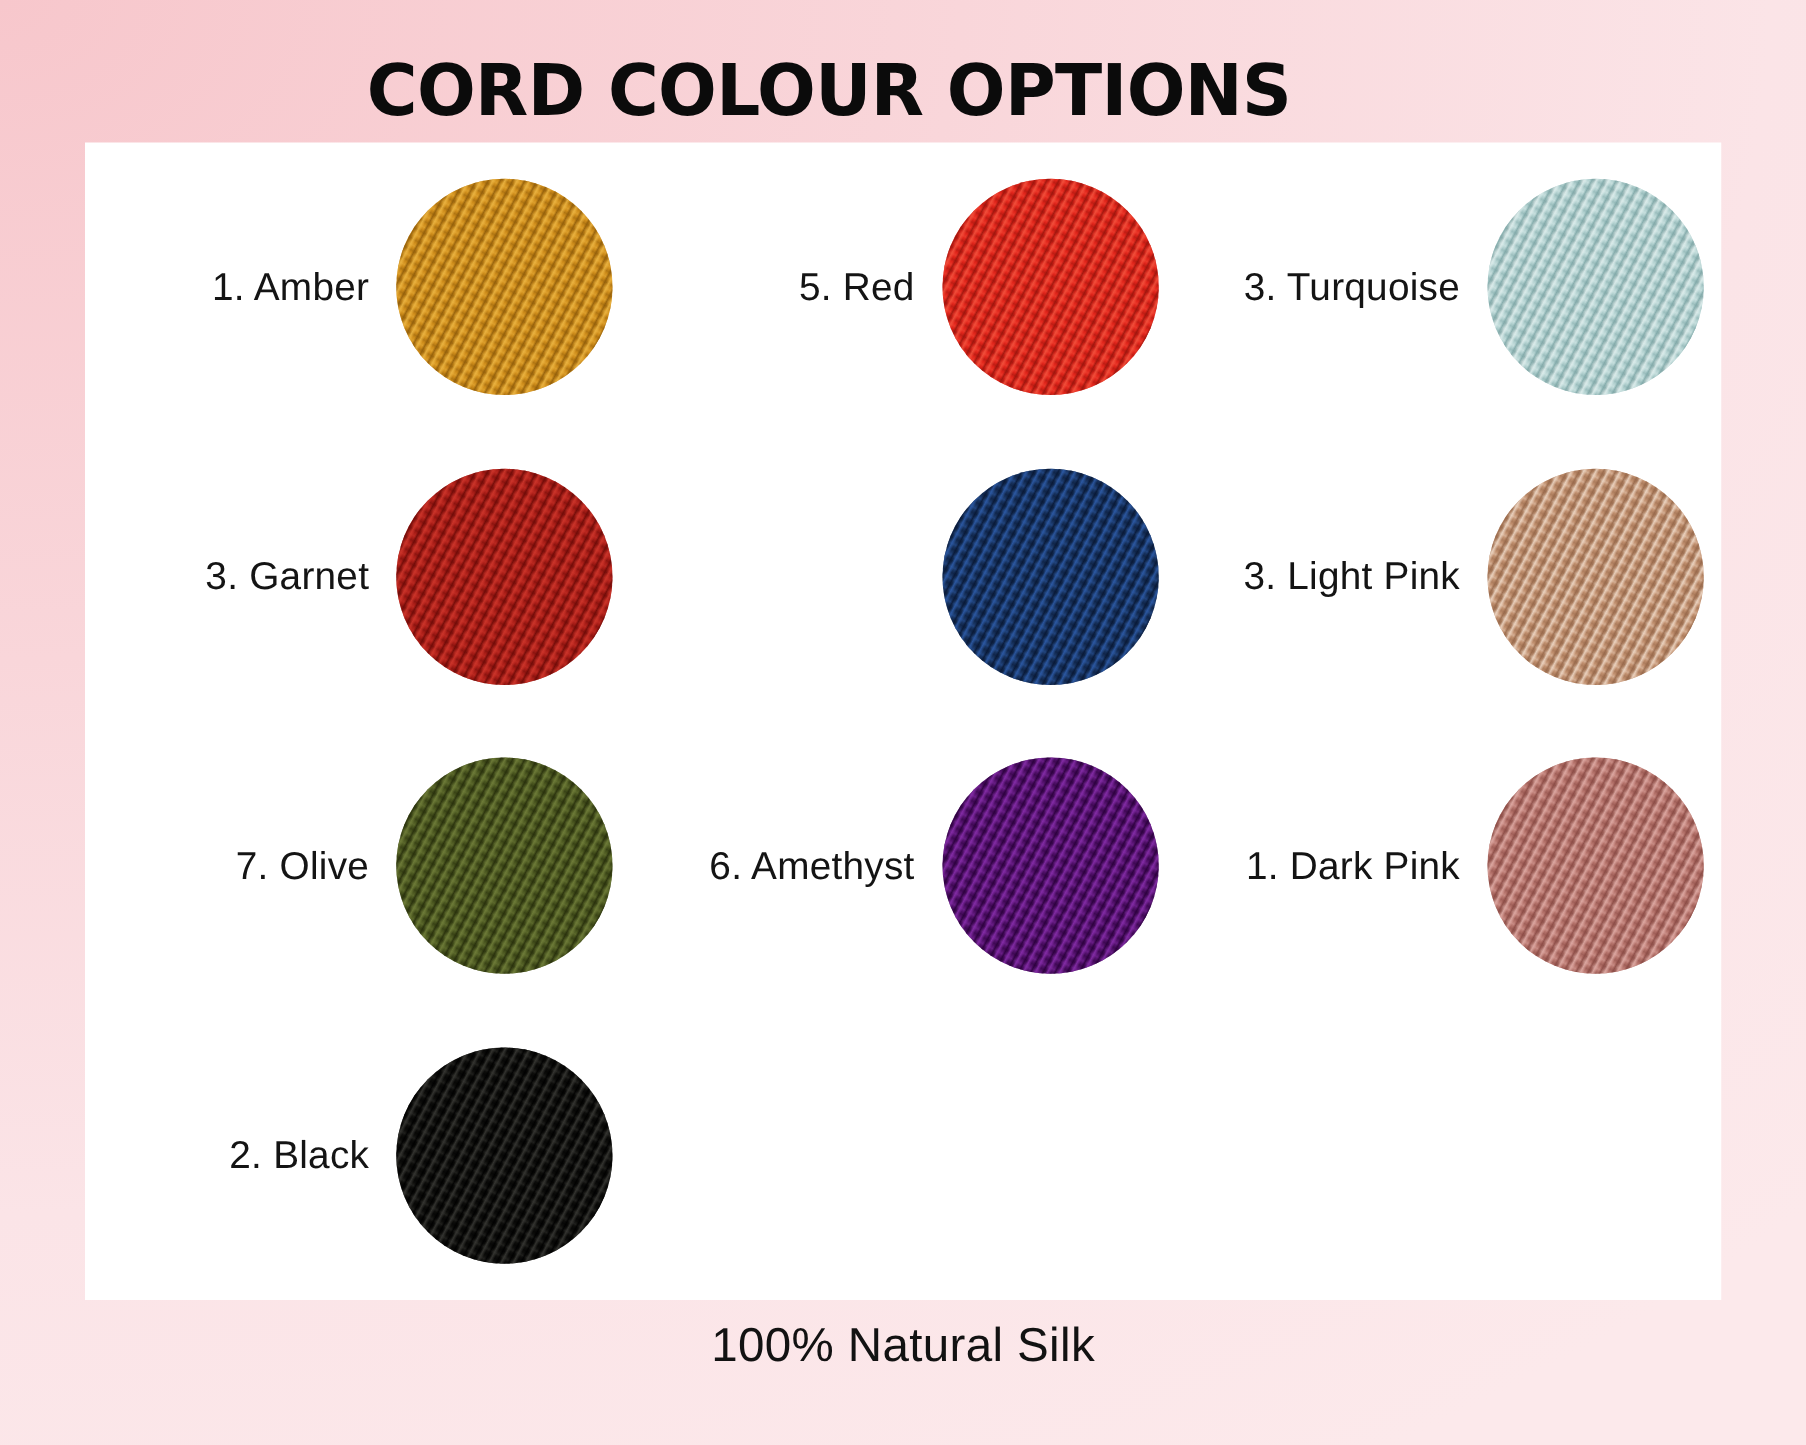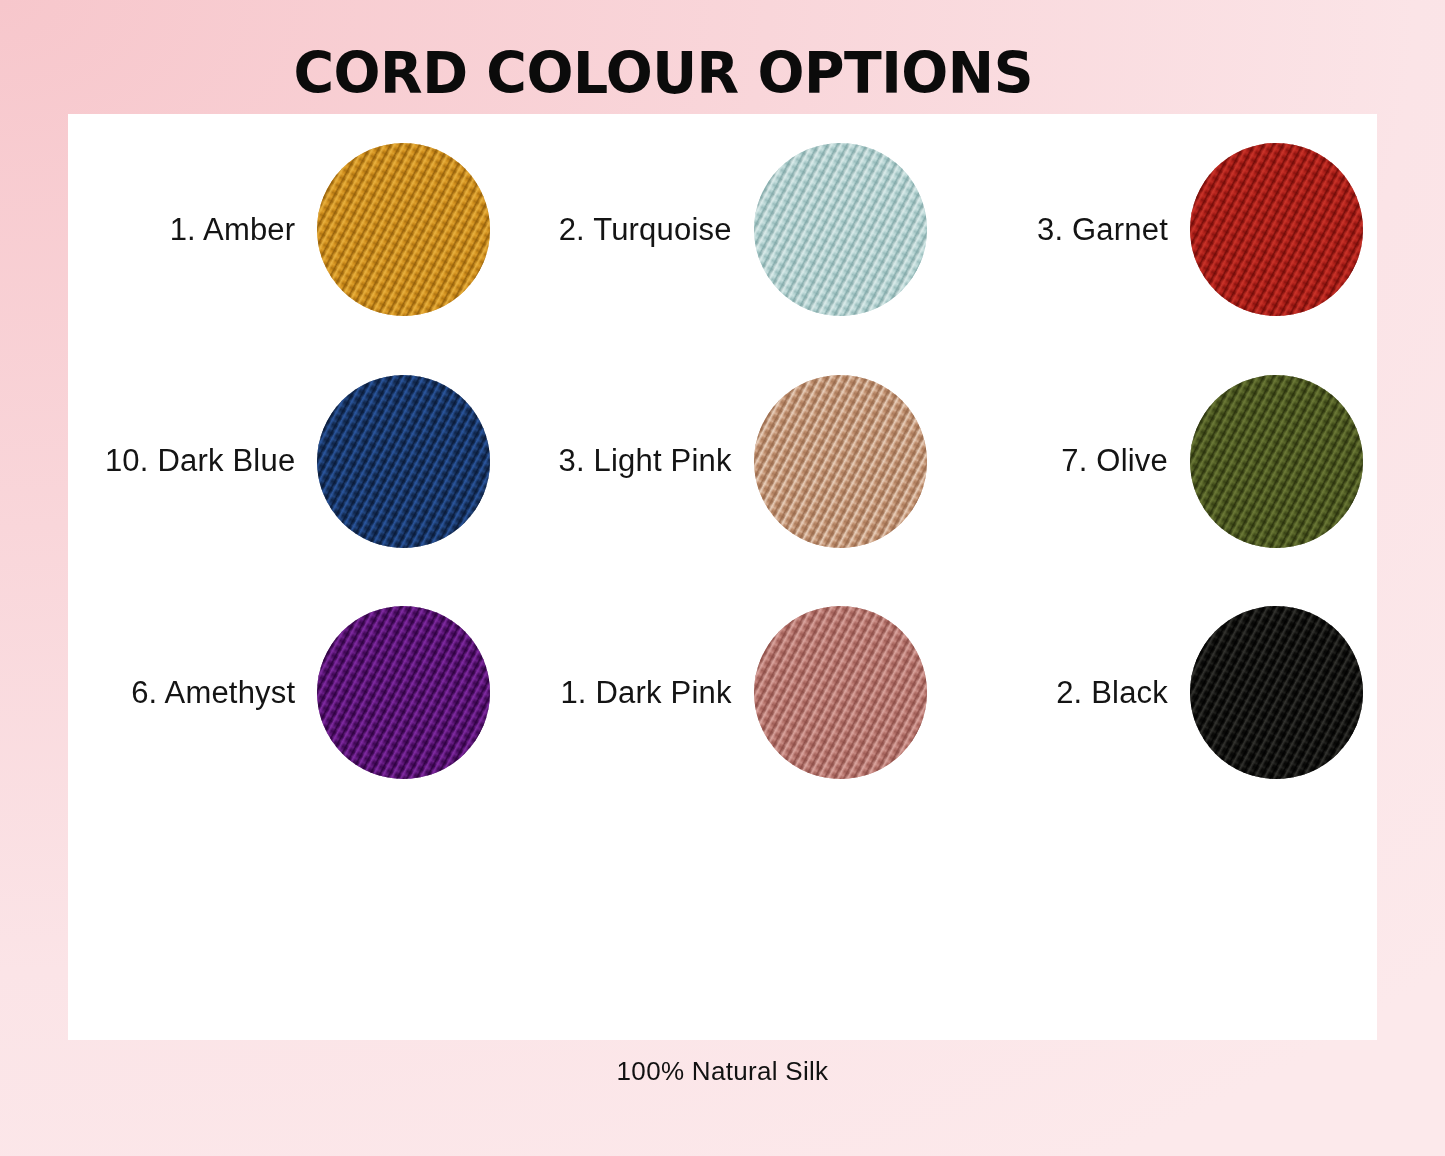--- a/index.html
+++ b/index.html
@@ -137,48 +137,51 @@
   #footer-note {
     position: absolute;
     top: 1056px;
     left: 0;
     width: 1445px;
     text-align: center;
   }
   #footer-note .footer-text {
     font-family: "Liberation Sans", sans-serif;
     font-weight: 400;
-    font-size: 26px;
+    font-size: 38px;
     color: #121212;
     letter-spacing: 0.3px;
   }
 </style>
 </head>
 <body>
 
 <div id="title-bar">
   <span class="title-text">CORD COLOUR OPTIONS</span>
 </div>
 
 <div id="swatch-panel">
   <div id="swatch-grid">
       <div class="swatch-cell">
         <span class="swatch-label">1. Amber</span>
         <span class="swatch-disc" style="--base: #CE8C1A; --hi: rgba(240,185,69,0.85); --lo: rgba(143,92,10,0.8); --hi2: rgba(240,185,69,0.4); --lo2: rgba(143,92,10,0.45);"></span>
       </div>
       <div class="swatch-cell">
-        <span class="swatch-label">2. Turquoise</span>
+        <span class="swatch-label">5. Red</span>
+        <span class="swatch-disc" style="--base: #E0241A; --hi: rgba(246,84,63,0.85); --lo: rgba(153,21,13,0.8); --hi2: rgba(246,84,63,0.4); --lo2: rgba(153,21,13,0.45);"></span>
+      </div>
+      <div class="swatch-cell">
+        <span class="swatch-label">3. Turquoise</span>
         <span class="swatch-disc" style="--base: #B4D2D1; --hi: rgba(226,241,240,0.85); --lo: rgba(127,168,168,0.8); --hi2: rgba(226,241,240,0.4); --lo2: rgba(127,168,168,0.45);"></span>
       </div>
       <div class="swatch-cell">
         <span class="swatch-label">3. Garnet</span>
         <span class="swatch-disc" style="--base: #A91D17; --hi: rgba(210,56,45,0.85); --lo: rgba(107,10,7,0.8); --hi2: rgba(210,56,45,0.4); --lo2: rgba(107,10,7,0.45);"></span>
       </div>
       <div class="swatch-cell">
-        <span class="swatch-label">10. Dark Blue</span>
         <span class="swatch-disc" style="--base: #17325E; --hi: rgba(47,94,172,0.85); --lo: rgba(8,23,51,0.8); --hi2: rgba(47,94,172,0.4); --lo2: rgba(8,23,51,0.45);"></span>
       </div>
       <div class="swatch-cell">
         <span class="swatch-label">3. Light Pink</span>
         <span class="swatch-disc" style="--base: #C08F6E; --hi: rgba(242,220,202,0.85); --lo: rgba(151,104,74,0.8); --hi2: rgba(242,220,202,0.4); --lo2: rgba(151,104,74,0.45);"></span>
       </div>
       <div class="swatch-cell">
         <span class="swatch-label">7. Olive</span>
         <span class="swatch-disc" style="--base: #4A561F; --hi: rgba(115,129,60,0.85); --lo: rgba(38,45,11,0.8); --hi2: rgba(115,129,60,0.4); --lo2: rgba(38,45,11,0.45);"></span>
       </div>

